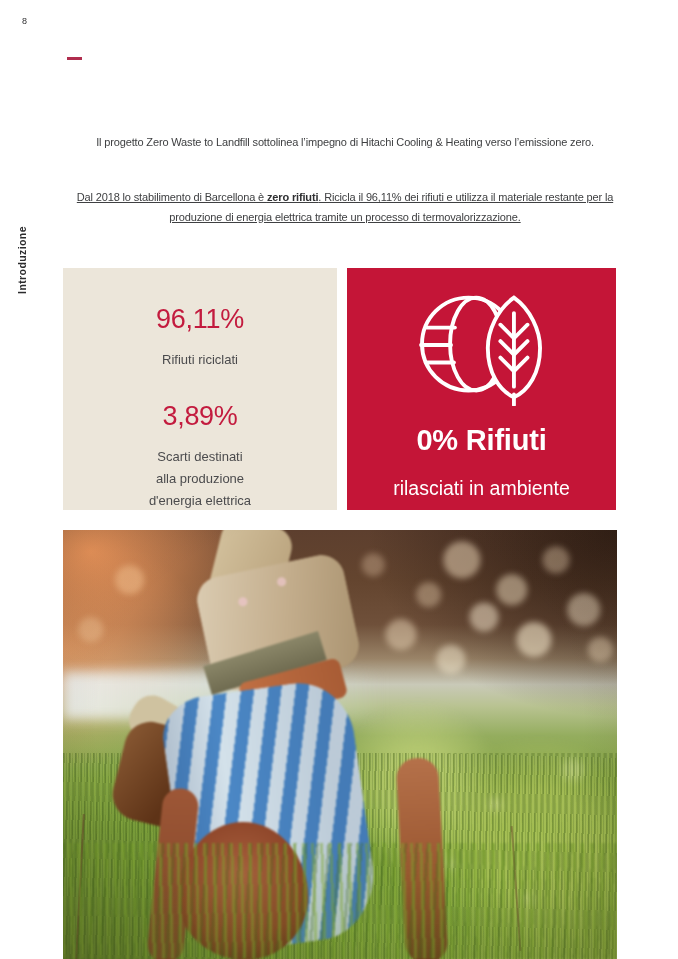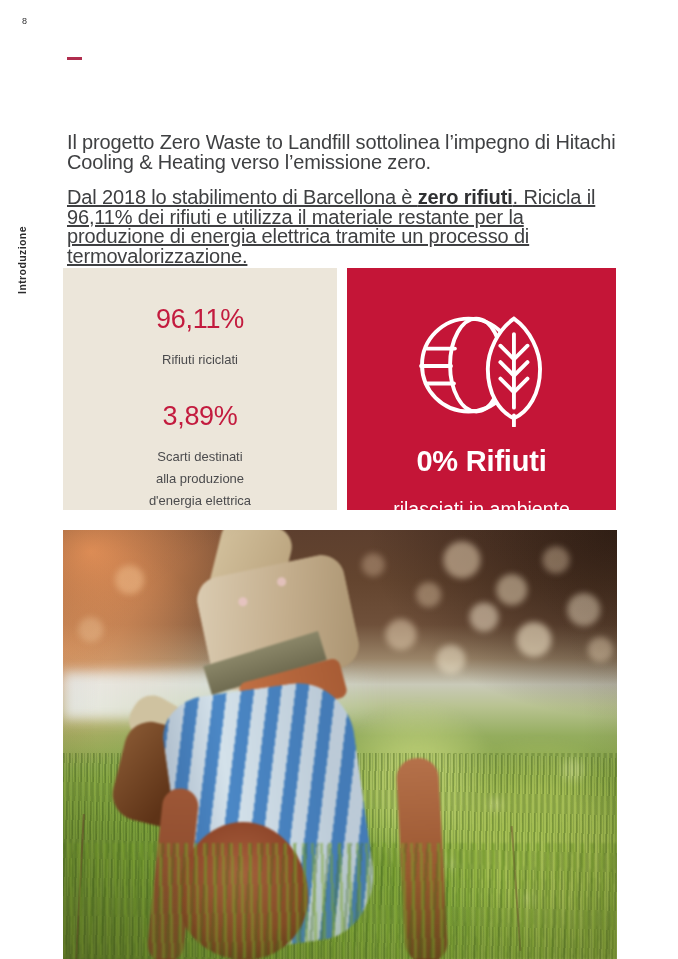--- a/index.html
+++ b/index.html
@@ -10,38 +10,38 @@
   .page-number{position:absolute;left:22px;top:16px;font-size:9px;color:#2e2e30;}
   .sidebar-label{
     position:absolute;left:-28px;top:254px;width:100px;text-align:center;
     transform:rotate(-90deg);font-size:10.5px;letter-spacing:.4px;color:#2b2b2d;font-weight:700;
   }
   .section-dash{position:absolute;left:67px;top:57px;width:15px;height:3px;background:#b02d4e;}
   .page-title{
     position:absolute;left:65px;top:72px;font-size:29px;font-weight:300;
     color:#b02d4e;letter-spacing:.2px;
   }
-  .intro-p{position:absolute;left:67px;width:556px;font-size:20px;line-height:19.5px;letter-spacing:-.15px;color:#3f4042;}
+  .intro-p{position:absolute;left:67px;width:556px;font-size:11px;line-height:19.5px;letter-spacing:-.15px;color:#3f4042;text-align:center;}
   .intro-p b{font-weight:700;color:#2f3032;}
   .p1{top:133px;}
   .p2{top:188px;}
 
   
   .stats-box{
     position:absolute;left:63px;top:268px;width:274px;height:242px;background:#ece6da;
     text-align:center;box-sizing:border-box;padding-top:36px;
   }
   .stat-value{font-size:27px;line-height:31px;font-weight:400;color:#c31b3e;letter-spacing:-.3px;}
   .stat-label{font-size:13px;line-height:22px;color:#4b4b4d;margin-top:14px;white-space:pre-line;}
   .stat-gap{height:30px;}
 
   
   .highlight-box{
     position:absolute;left:347px;top:268px;width:269px;height:242px;background:#c41537;
-    text-align:center;box-sizing:border-box;padding-top:39px;color:#fff;
+    text-align:center;box-sizing:border-box;padding-top:18px;color:#fff;
   }
   .hl-icon{display:inline-block;width:136px;height:120px;}
   .hl-value{font-size:29px;line-height:32px;font-weight:700;margin-top:14px;letter-spacing:-.2px;}
   .hl-label{font-size:19.5px;line-height:24px;margin-top:20px;}
 
   
   .photo{position:absolute;left:63px;top:530px;width:554px;height:429px;overflow:hidden;background:#7a9a3e;}
   .photo *{position:absolute;}
   .ph-base{inset:0;
     background:

